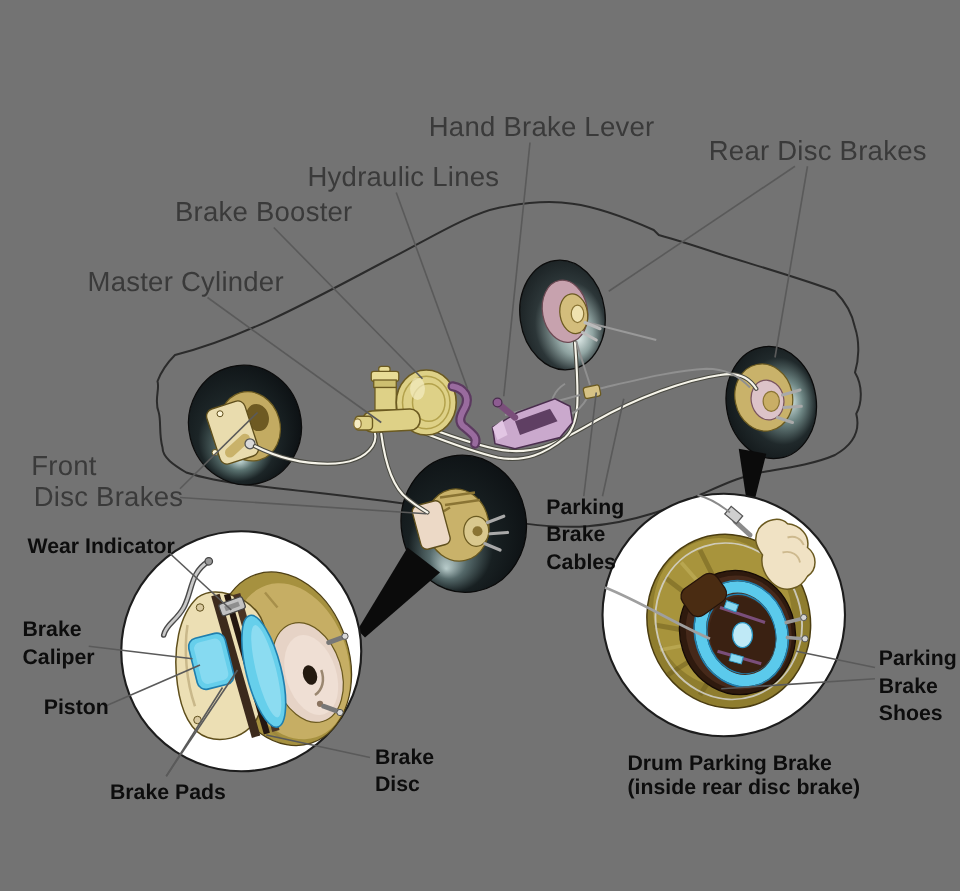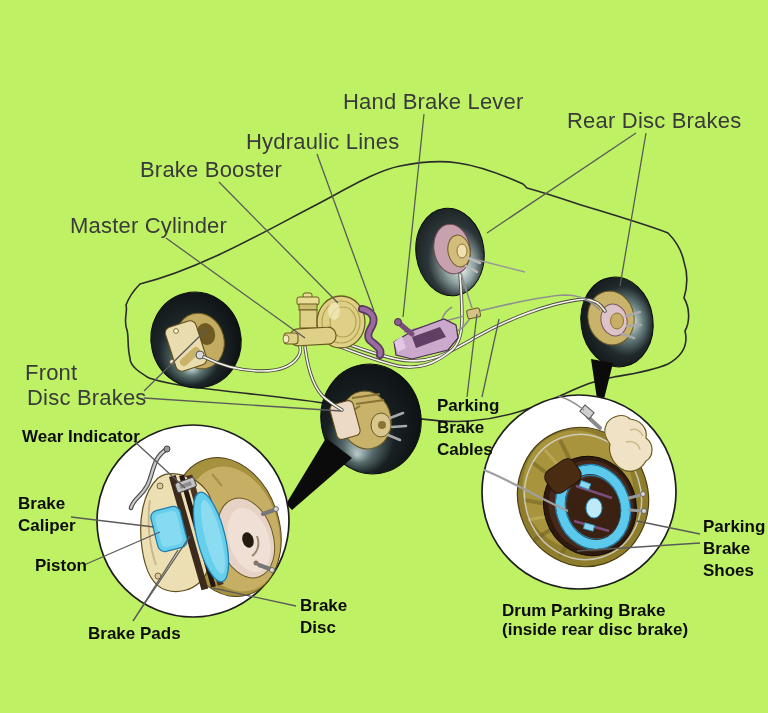--- a/index.html
+++ b/index.html
@@ -1,16 +1,16 @@
 <!DOCTYPE html>
 <html><head>
 <meta charset="utf-8">
 <style>
   html,body{margin:0;padding:0;background:#fff;}
-  .stage{position:relative;width:768px;height:713px;background:#bef264;overflow:hidden;
+  .stage{position:relative;width:768px;height:713px;background:#737373;overflow:hidden;
          font-family:"Liberation Sans","DejaVu Sans",sans-serif;}
   svg text{font-family:"Liberation Sans","DejaVu Sans",sans-serif;}
   .lbl-gray{font-size:22px;fill:#3a3a3a;letter-spacing:.2px;}
   .lbl-bold{font-size:17px;font-weight:bold;fill:#0d0d0d;}
   .leader{stroke:#5a5a5a;stroke-width:1.3;fill:none;}
   .outline{stroke:#2b2b2b;stroke-width:1.6;fill:none;stroke-linejoin:round;stroke-linecap:round;}
   .tube-out{stroke:#4a4a42;stroke-width:3.4;fill:none;stroke-linecap:round;}
   .tube-in{stroke:#f6f4ea;stroke-width:1.7;fill:none;stroke-linecap:round;}
   .cable{stroke:#909090;stroke-width:1.6;fill:none;}
 </style>

